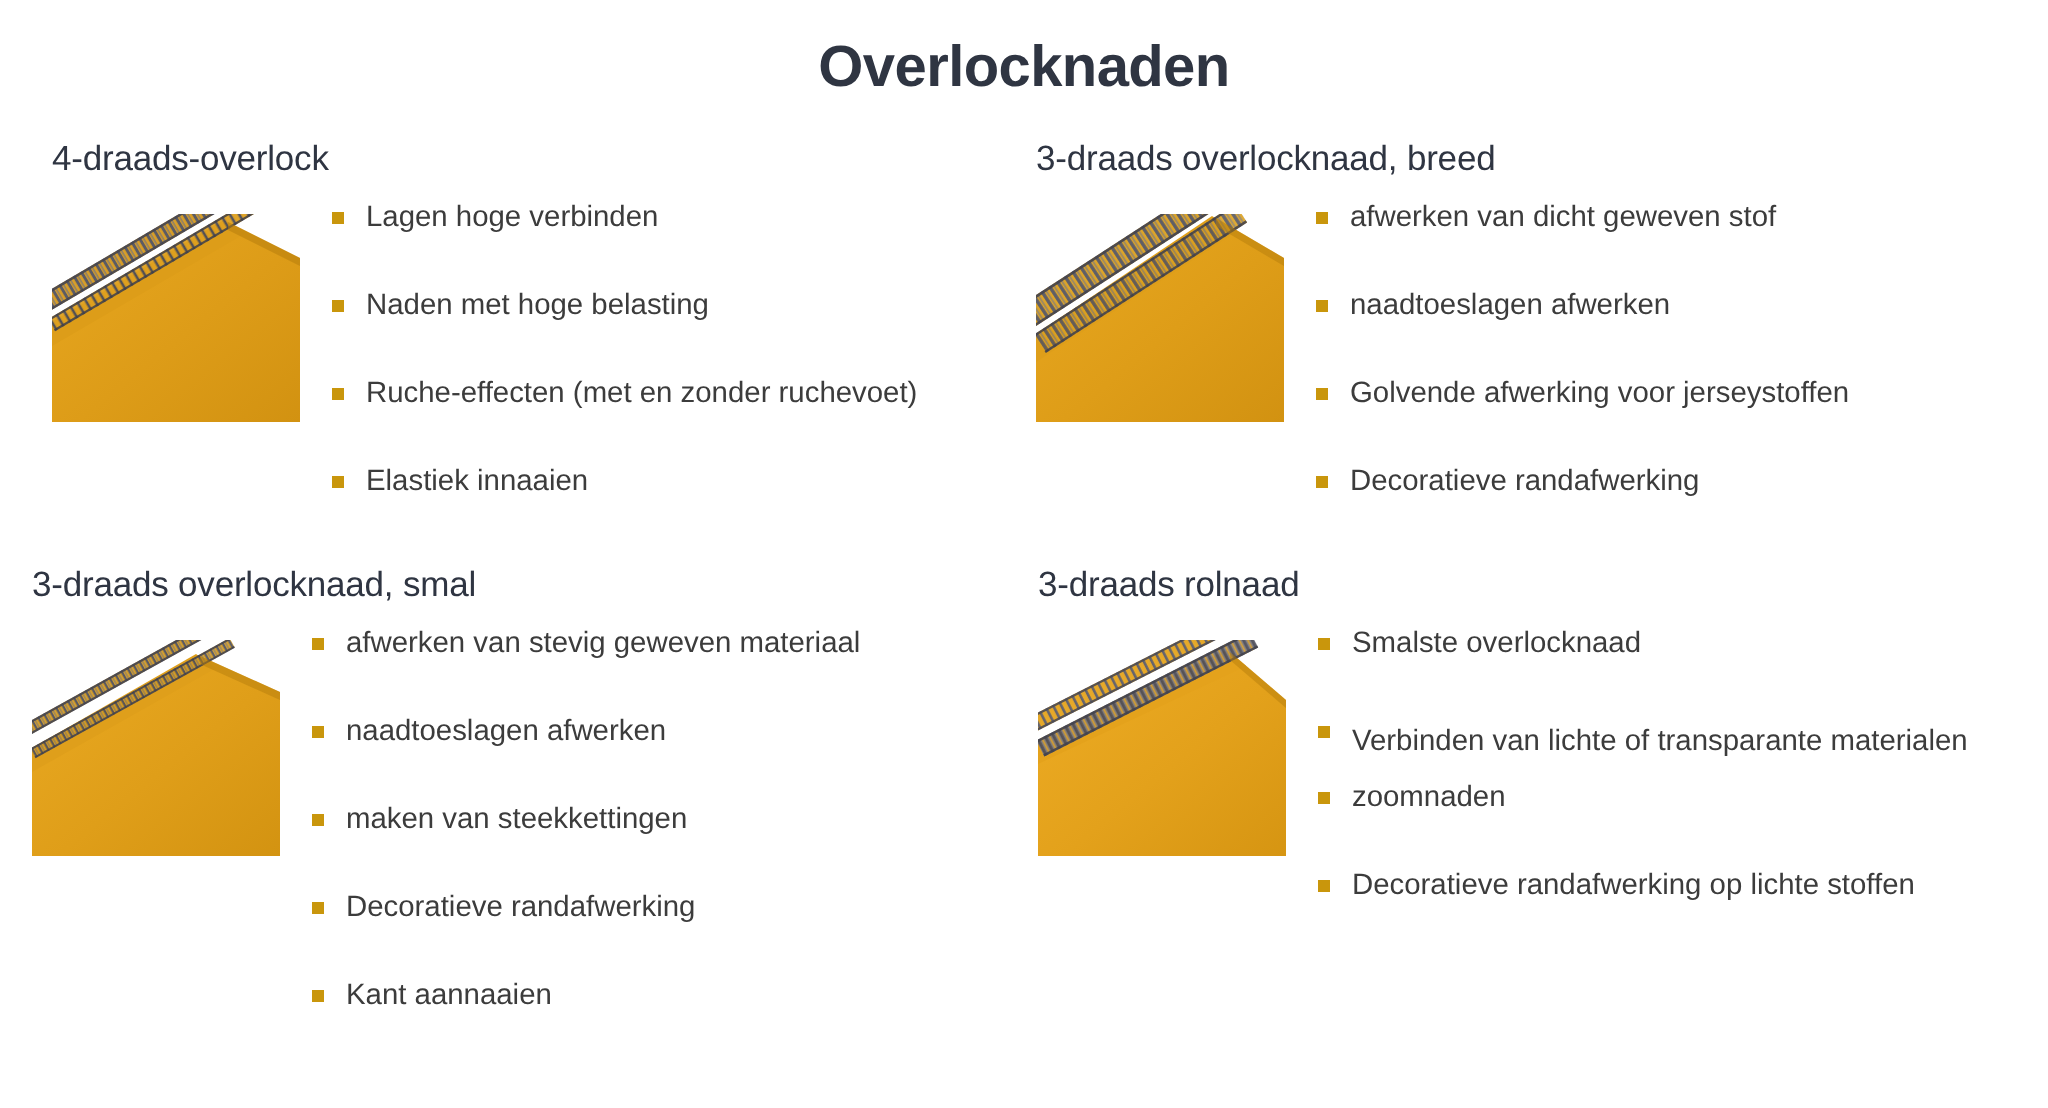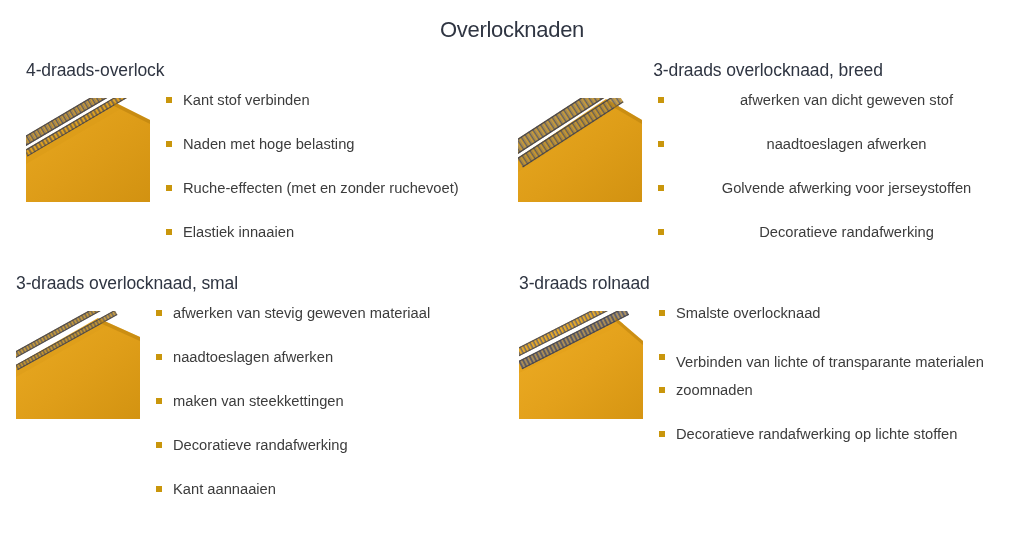--- a/index.html
+++ b/index.html
@@ -11,41 +11,41 @@
     width: 1024px;
     height: 554px;
     font-family: "Liberation Sans", sans-serif;
     color: #333333;
     overflow: hidden;
     position: relative;
   }
 
   .page-title {
     text-align: center;
-    font-size: 22px;
-    font-weight: normal;
+    font-size: 29px;
+    font-weight: bold;
     color: #2f3542;
     letter-spacing: -0.3px;
     margin: 16px 0 0 0;
     padding: 0;
     line-height: 1.3;
   }
 
   .grid {
     position: relative;
     width: 1024px;
     margin-top: 14px;
   }
 
   .cell {
     position: absolute;
     box-sizing: border-box;
   }
   .cell-tl { left: 26px;  top: 0px;   width: 490px; }
-  .cell-tr { left: 518px; top: 0px;   width: 500px; text-align: center; }
+  .cell-tr { left: 518px; top: 0px;   width: 500px; }
   .cell-bl { left: 16px;  top: 213px; width: 490px; }
   .cell-br { left: 519px; top: 213px; width: 500px; }
 
   .sec-title {
     font-size: 17.5px;
     font-weight: normal;
     color: #2f3542;
     margin: 0 0 10px 0;
     line-height: 1.3;
     letter-spacing: -0.1px;
@@ -141,21 +141,21 @@
           <g transform="rotate(-30.5 0 56)">
             <rect x="0" y="52" width="118" height="7" fill="url(#stitch1b)" opacity="0.95"></rect>
             <rect x="0" y="52" width="118" height="1.1" fill="#3f3f49" opacity="0.85"></rect>
             <rect x="0" y="57.9" width="118" height="1.1" fill="#3f3f49" opacity="0.85"></rect>
           </g>
 
           <polygon points="88,4 124,22 124,26 88,8" fill="#b67d0c" opacity="0.55"></polygon>
         </svg>
       </div>
       <ul class="bullets">
-        <li><span class="bullet-sq"></span><span class="txt">Kant stof verbinden</span></li>
+        <li><span class="bullet-sq"></span><span class="txt">Lagen hoge verbinden</span></li>
         <li><span class="bullet-sq"></span><span class="txt">Naden met hoge belasting</span></li>
         <li><span class="bullet-sq"></span><span class="txt">Ruche-effecten (met en zonder ruchevoet)</span></li>
         <li><span class="bullet-sq"></span><span class="txt">Elastiek innaaien</span></li>
       </ul>
     </div>
   </div>
 
   <div class="cell cell-tr">
     <div class="sec-title">3-draads overlocknaad, breed</div>
     <div class="sec-body">

